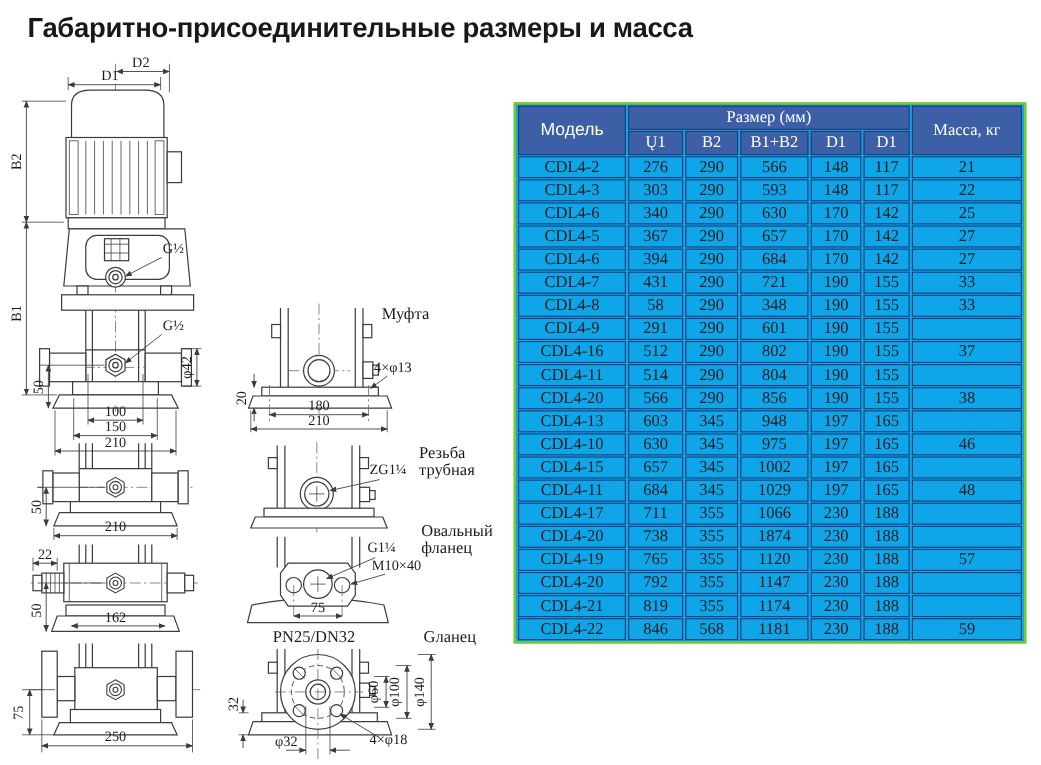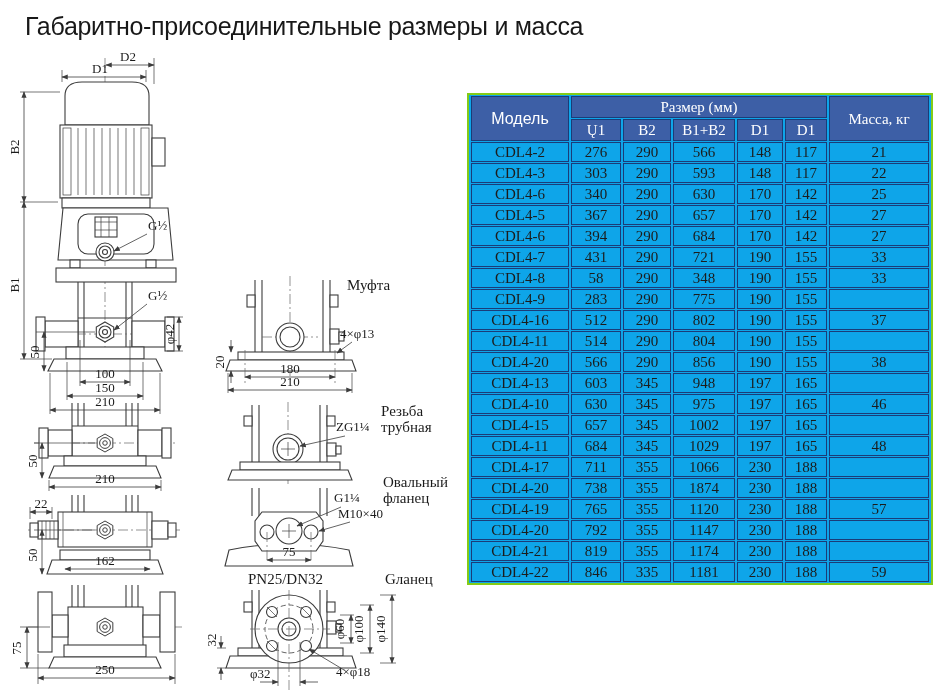--- a/index.html
+++ b/index.html
@@ -1,18 +1,18 @@
 <!DOCTYPE html>
 <html><head>
 <meta charset="utf-8">
 <style>
   html,body{margin:0;padding:0;background:#fff;}
   body{width:946px;height:695px;position:relative;overflow:hidden;
        font-family:"Liberation Sans",sans-serif;}
-  .title{position:absolute;left:25px;top:12px;font-size:25px;font-weight:normal;
+  .title{position:absolute;left:25px;top:12px;font-size:25px;font-weight:bold;
          color:#181818;letter-spacing:-0.3px;}
   svg.drawings{position:absolute;left:0;top:50px;}
   .s{stroke:#3c3c3c;fill:none;stroke-width:1.1;}
   .sw{stroke:#3c3c3c;fill:#fff;stroke-width:1.1;}
   .thin{stroke:#3c3c3c;fill:none;stroke-width:0.7;}
   .d{stroke:#3c3c3c;fill:none;stroke-width:0.8;}
   .cl{stroke:#666;fill:none;stroke-width:0.7;stroke-dasharray:10 3 2 3;}
   .dsh{stroke:#3c3c3c;fill:none;stroke-width:0.8;stroke-dasharray:5 3;}
   text.t{font:13px "Liberation Serif","DejaVu Serif",serif;fill:#1b1b1b;}
   text.tl{font:15px "Liberation Serif","DejaVu Serif",serif;fill:#1b1b1b;}
@@ -362,23 +362,23 @@
         <td>CDL4-8</td>
         <td>58</td>
         <td>290</td>
         <td>348</td>
         <td>190</td>
         <td>155</td>
         <td>33</td>
       </tr>
       <tr>
         <td>CDL4-9</td>
-        <td>283</td>
-        <td>290</td>
-        <td>775</td>
+        <td>291</td>
+        <td>290</td>
+        <td>601</td>
         <td>190</td>
         <td>155</td>
         <td></td>
       </tr>
       <tr>
         <td>CDL4-16</td>
         <td>512</td>
         <td>290</td>
         <td>802</td>
         <td>190</td>
@@ -480,20 +480,20 @@
         <td>819</td>
         <td>355</td>
         <td>1174</td>
         <td>230</td>
         <td>188</td>
         <td></td>
       </tr>
       <tr>
         <td>CDL4-22</td>
         <td>846</td>
-        <td>335</td>
+        <td>568</td>
         <td>1181</td>
         <td>230</td>
         <td>188</td>
         <td>59</td>
       </tr>
     </tbody>
 </table>
 
 </body></html>

